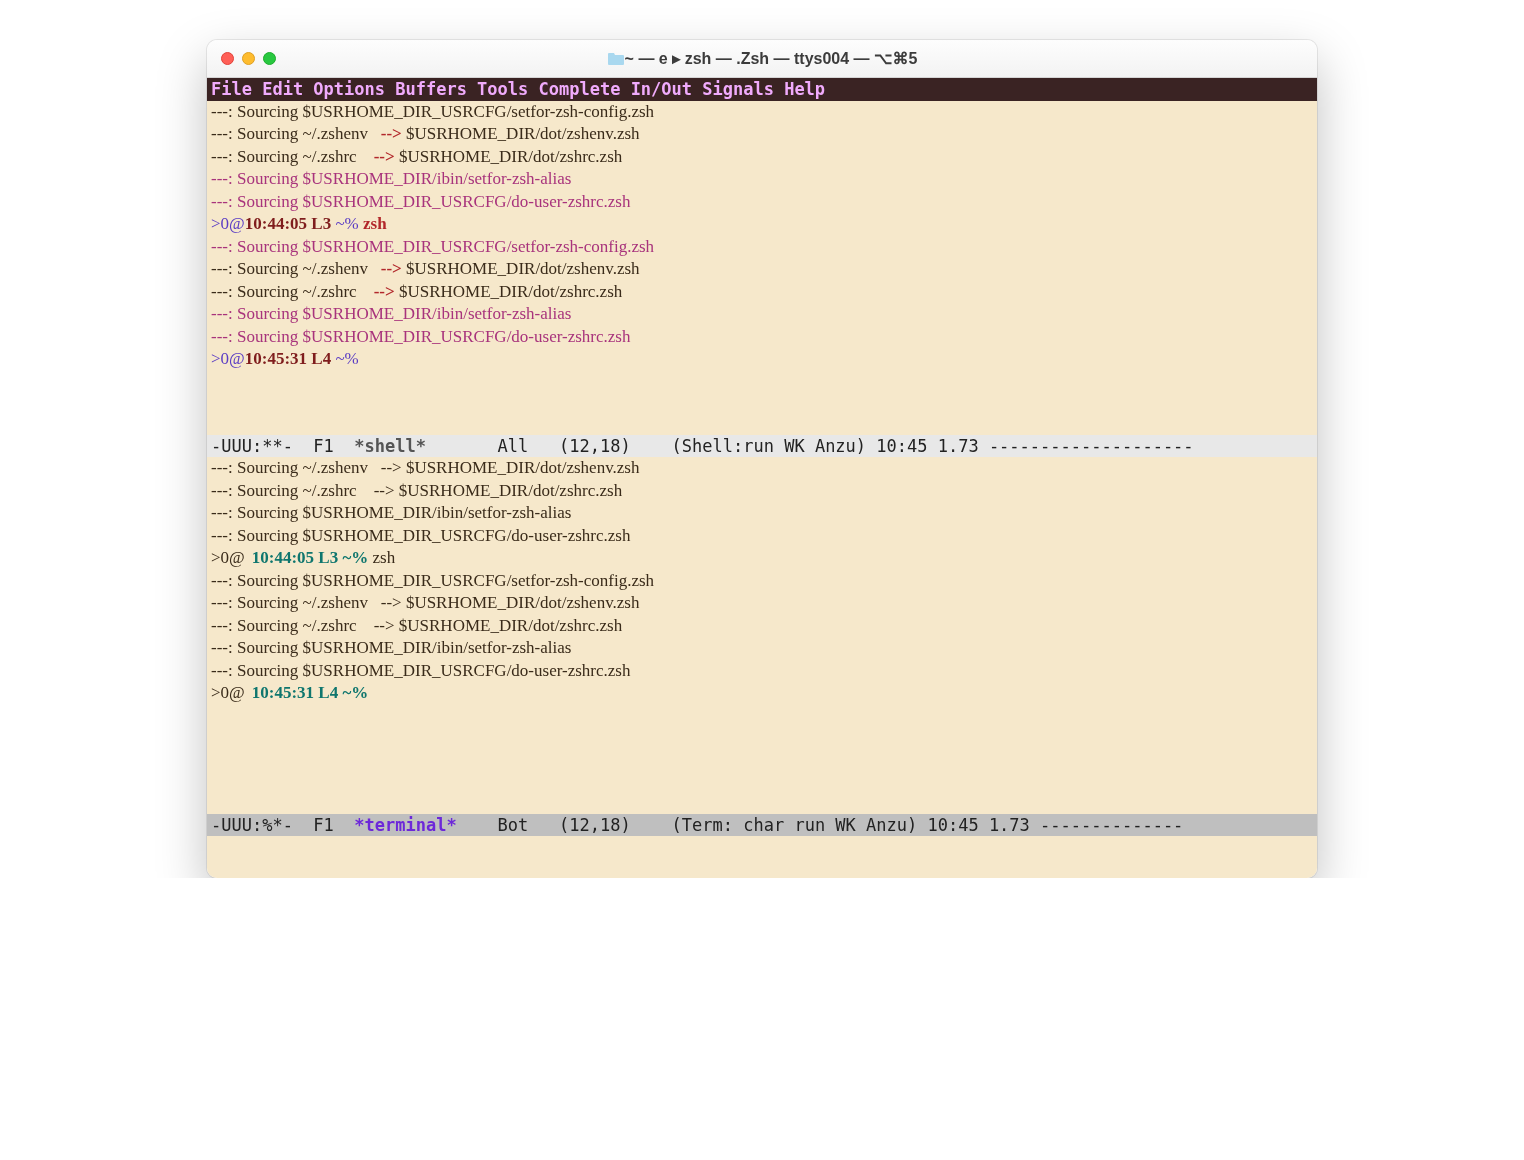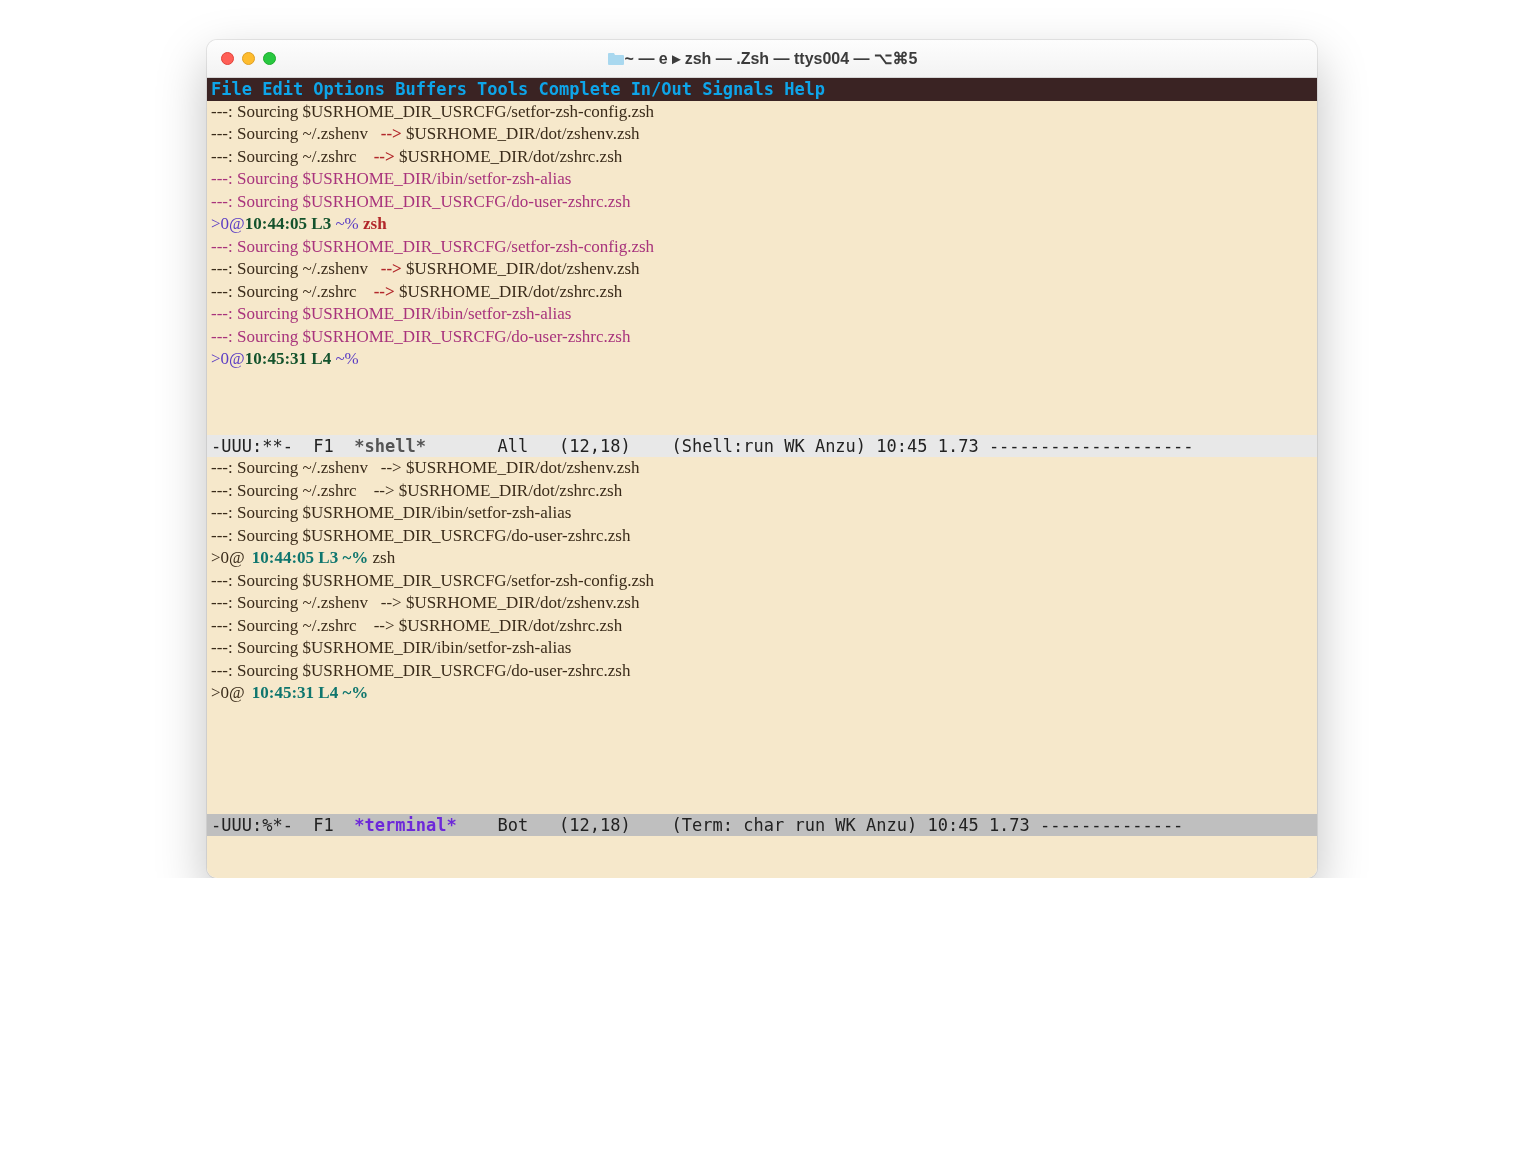--- a/index.html
+++ b/index.html
@@ -65,37 +65,37 @@
       background: #f6e8cb;
       font-family: "Menlo", "Monaco", "Consolas", monospace;
       font-size: 17px;
       line-height: 22.5px;
       padding: 0;
       height: 800px;
       overflow: hidden;
     }
     .menubar {
       background: #3a2323;
-      color: #0ea5e9;
+      color: #f0abfc;
       padding: 0 4px;
       white-space: pre;
       font-weight: bold;
     }
     .line {
       white-space: pre;
       padding: 0 4px;
       color: #3a2b1a;
       font-family: Liberation Serif, serif;
     }
     .c-blk { color: #3a2b1a; }
     .c-red { color: #b2272b; font-weight: bold; }
     .c-redn { color: #0f766e; margin-left: 7px; }
     .c-mag { color: #a8337c; }
     .c-pur { color: #5b3dc4; }
-    .c-brn { color: #14532d; font-weight: bold; }
+    .c-brn { color: #7f1d1d; font-weight: bold; }
     .bold { font-weight: bold; }
     .modeline {
       background: #e8e8e8;
       padding: 0 4px;
       white-space: pre;
       color: #222;
       margin-top: 19px;
     }
     .modeline.inactive {
       background: #bfbfbf;

